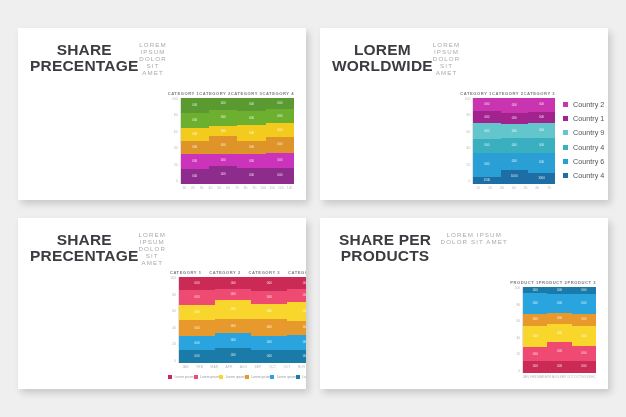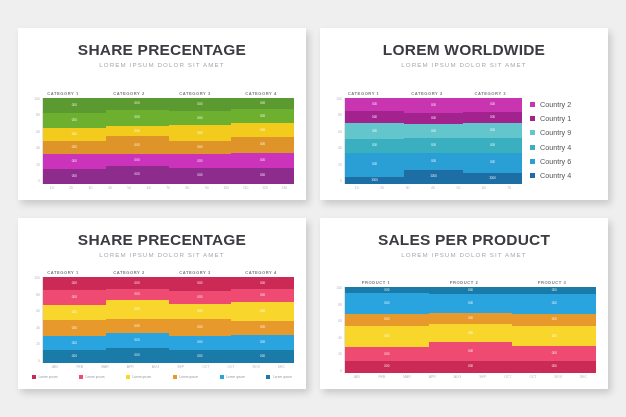--- a/index.html
+++ b/index.html
@@ -24,21 +24,21 @@
     grid-template-rows: 1fr 1fr;
     gap: 18px 14px;
   }
   .card {
     position: relative;
     background: #ffffff;
     box-shadow: 3px 4px 7px rgba(0,0,0,0.16);
     box-sizing: border-box;
     padding: 10px 12px 8px 12px;
     display: flex;
-    flex-direction: column;
+    flex-direction: row;
     overflow: hidden;
   }
   .card-title {
     text-align: center;
     font-size: 15.5px;
     font-weight: bold;
     letter-spacing: 0.2px;
     color: #3b3b41;
     line-height: 1.05;
     margin-top: 4px;
@@ -590,21 +590,21 @@
           </div>
           <div class="legend-item">
             <span class="swatch" style="background: rgb(26, 122, 168);"></span>
             <span class="legend-text">Lorem ipsum</span>
           </div>
         </div>
     </div>
   </div>
 
   <div class="card">
-    <div class="card-title">SALES PER PRODUCT</div>
+    <div class="card-title">SHARE PER PRODUCTS</div>
     <div class="card-sub">LOREM IPSUM DOLOR SIT AMET</div>
     <div class="plot-wrap">
       <div class="plot-row">
         <div class="chart-main">
           <div class="cat-row">
               <div class="cat-label">PRODUCT 1</div>
               <div class="cat-label">PRODUCT 2</div>
               <div class="cat-label">PRODUCT 3</div>
             </div>
           <div class="plot-area">

